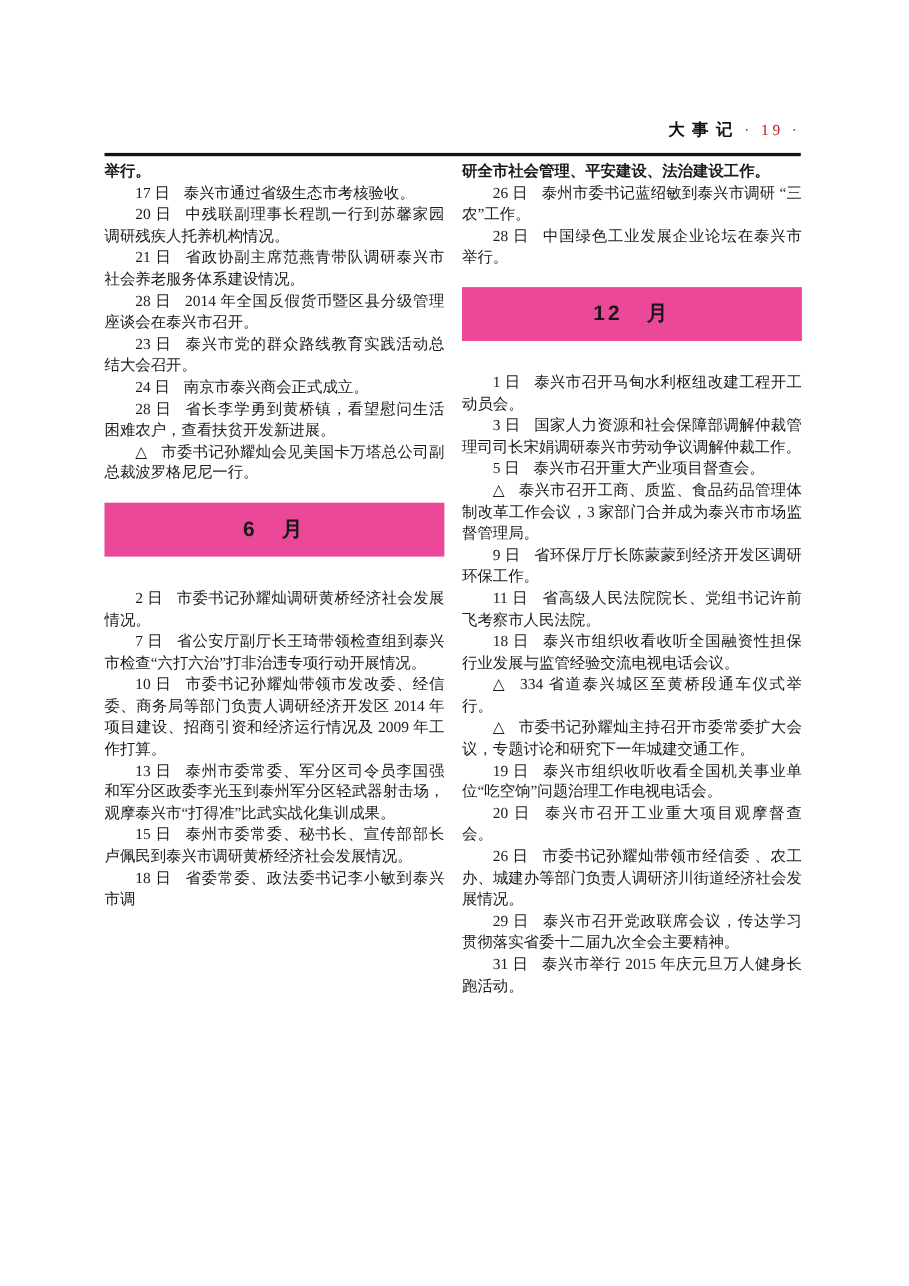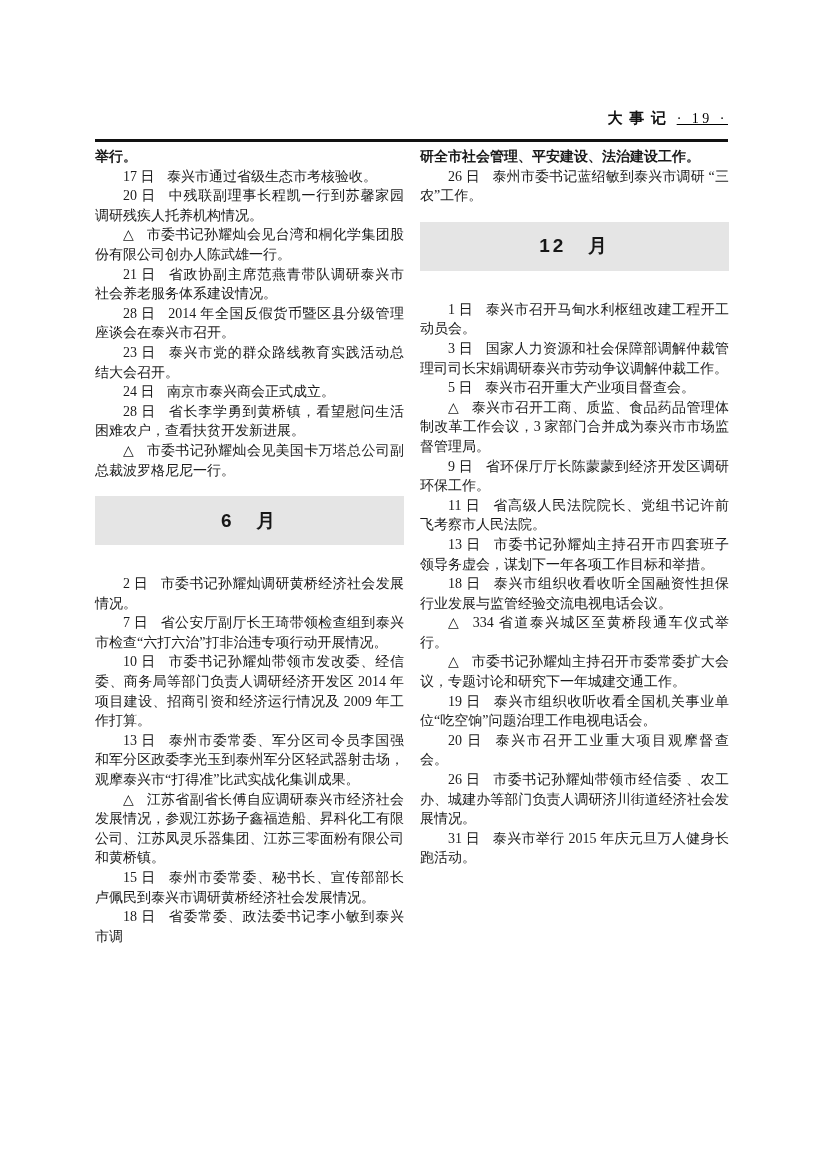--- a/index.html
+++ b/index.html
@@ -15,41 +15,41 @@
   .page-header{
     position:absolute;left:95px;top:109px;width:633px;
     text-align:right;white-space:nowrap;
   }
   .hdr-title{
     font-family:"Liberation Sans","DejaVu Sans",sans-serif;
     font-weight:bold;font-size:15px;letter-spacing:0.45em;
     color:#111;
   }
   .hdr-page{
-    font-size:14px;letter-spacing:0.25em;color:#000000;text-decoration:underline;
+    font-size:14px;letter-spacing:0.25em;color:#b91c1c;
   }
   .rule{
     position:absolute;left:95px;top:139px;width:633px;height:3px;
     background:#121212;
   }
   .col{position:absolute;top:147px;width:309px;}
   .col-left{left:95px;}
   .col-right{left:420px;}
   p.entry{
     margin:0;
     font-size:14px;line-height:19.6px;
     text-align:justify;text-justify:inter-character;
     text-indent:2em;
     word-break:break-all;
   }
   p.entry.cont{text-indent:0;font-weight:bold;}
   .lead{margin-right:0.9em;margin-top:44px;}
   .month-box{
     height:49px;margin:16px 0 29px 0;
-    background:#e5e5e5;
+    background:#ec4899;
     display:flex;align-items:center;justify-content:center;
     font-family:"Liberation Sans","DejaVu Sans",sans-serif;
     font-weight:bold;font-size:19px;color:#171717;
     letter-spacing:0.15em;
   }
 </style>
 </head>
 <body>
 
 <div class="page">
@@ -58,53 +58,52 @@
     <span class="hdr-title">大事记</span>
     <span class="hdr-page">· 19 ·</span>
   </div>
 
   <div class="rule"></div>
 
   <div class="col col-left" id="col-left">
       <p class="entry cont"><span>举行。</span></p>
       <p class="entry"><span class="lead">17 日</span><span>泰兴市通过省级生态市考核验收。</span></p>
       <p class="entry"><span class="lead">20 日</span><span>中残联副理事长程凯一行到苏馨家园调研残疾人托养机构情况。</span></p>
-      <p class="entry"><span class="lead">△</span><span>市委书记孙耀灿会见台湾和桐化学集团股份有限公司创办人陈武雄一行。</span></p>
       <p class="entry"><span class="lead">21 日</span><span>省政协副主席范燕青带队调研泰兴市社会养老服务体系建设情况。</span></p>
       <p class="entry"><span class="lead">28 日</span><span>2014 年全国反假货币暨区县分级管理座谈会在泰兴市召开。</span></p>
       <p class="entry"><span class="lead">23 日</span><span>泰兴市党的群众路线教育实践活动总结大会召开。</span></p>
       <p class="entry"><span class="lead">24 日</span><span>南京市泰兴商会正式成立。</span></p>
       <p class="entry"><span class="lead">28 日</span><span>省长李学勇到黄桥镇，看望慰问生活困难农户，查看扶贫开发新进展。</span></p>
       <p class="entry"><span class="lead">△</span><span>市委书记孙耀灿会见美国卡万塔总公司副总裁波罗格尼尼一行。</span></p>
       <div class="month-box">
         <span>6　月</span>
       </div>
       <p class="entry"><span class="lead">2 日</span><span>市委书记孙耀灿调研黄桥经济社会发展情况。</span></p>
       <p class="entry"><span class="lead">7 日</span><span>省公安厅副厅长王琦带领检查组到泰兴市检查“六打六治”打非治违专项行动开展情况。</span></p>
       <p class="entry"><span class="lead">10 日</span><span>市委书记孙耀灿带领市发改委、经信委、商务局等部门负责人调研经济开发区 2014 年项目建设、招商引资和经济运行情况及 2009 年工作打算。</span></p>
       <p class="entry"><span class="lead">13 日</span><span>泰州市委常委、军分区司令员李国强和军分区政委李光玉到泰州军分区轻武器射击场，观摩泰兴市“打得准”比武实战化集训成果。</span></p>
-      <p class="entry"><span class="lead">△</span><span>江苏省副省长傅自应调研泰兴市经济社会发展情况，参观江苏扬子鑫福造船、昇科化工有限公司、江苏凤灵乐器集团、江苏三零面粉有限公司和黄桥镇。</span></p>
       <p class="entry"><span class="lead">15 日</span><span>泰州市委常委、秘书长、宣传部部长卢佩民到泰兴市调研黄桥经济社会发展情况。</span></p>
       <p class="entry"><span class="lead">18 日</span><span>省委常委、政法委书记李小敏到泰兴市调</span></p>
     </div>
   <div class="col col-right" id="col-right">
       <p class="entry cont"><span>研全市社会管理、平安建设、法治建设工作。</span></p>
       <p class="entry"><span class="lead">26 日</span><span>泰州市委书记蓝绍敏到泰兴市调研 “三农”工作。</span></p>
+      <p class="entry"><span class="lead">28 日</span><span>中国绿色工业发展企业论坛在泰兴市举行。</span></p>
       <div class="month-box">
         <span>12　月</span>
       </div>
       <p class="entry"><span class="lead">1 日</span><span>泰兴市召开马甸水利枢纽改建工程开工动员会。</span></p>
       <p class="entry"><span class="lead">3 日</span><span>国家人力资源和社会保障部调解仲裁管理司司长宋娟调研泰兴市劳动争议调解仲裁工作。</span></p>
       <p class="entry"><span class="lead">5 日</span><span>泰兴市召开重大产业项目督查会。</span></p>
       <p class="entry"><span class="lead">△</span><span>泰兴市召开工商、质监、食品药品管理体制改革工作会议，3 家部门合并成为泰兴市市场监督管理局。</span></p>
       <p class="entry"><span class="lead">9 日</span><span>省环保厅厅长陈蒙蒙到经济开发区调研环保工作。</span></p>
       <p class="entry"><span class="lead">11 日</span><span>省高级人民法院院长、党组书记许前飞考察市人民法院。</span></p>
-      <p class="entry"><span class="lead">13 日</span><span>市委书记孙耀灿主持召开市四套班子领导务虚会，谋划下一年各项工作目标和举措。</span></p>
       <p class="entry"><span class="lead">18 日</span><span>泰兴市组织收看收听全国融资性担保行业发展与监管经验交流电视电话会议。</span></p>
       <p class="entry"><span class="lead">△</span><span>334 省道泰兴城区至黄桥段通车仪式举行。</span></p>
       <p class="entry"><span class="lead">△</span><span>市委书记孙耀灿主持召开市委常委扩大会议，专题讨论和研究下一年城建交通工作。</span></p>
       <p class="entry"><span class="lead">19 日</span><span>泰兴市组织收听收看全国机关事业单位“吃空饷”问题治理工作电视电话会。</span></p>
       <p class="entry"><span class="lead">20 日</span><span>泰兴市召开工业重大项目观摩督查会。</span></p>
       <p class="entry"><span class="lead">26 日</span><span>市委书记孙耀灿带领市经信委 、农工办、城建办等部门负责人调研济川街道经济社会发展情况。</span></p>
+      <p class="entry"><span class="lead">29 日</span><span>泰兴市召开党政联席会议，传达学习贯彻落实省委十二届九次全会主要精神。</span></p>
       <p class="entry"><span class="lead">31 日</span><span>泰兴市举行 2015 年庆元旦万人健身长跑活动。</span></p>
     </div>
 
 </div>
 
 </body></html>

